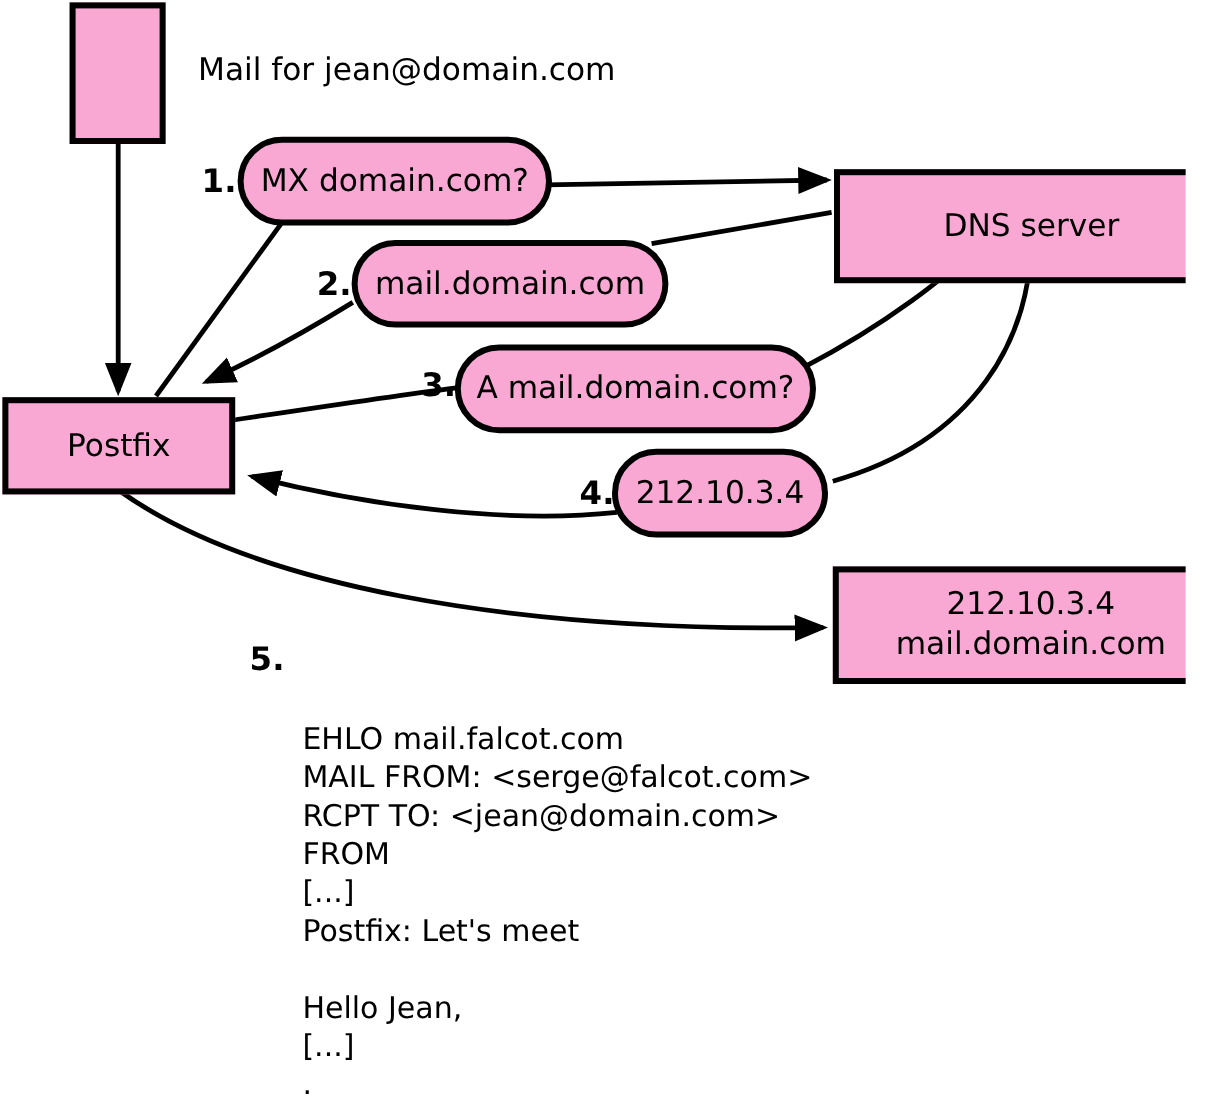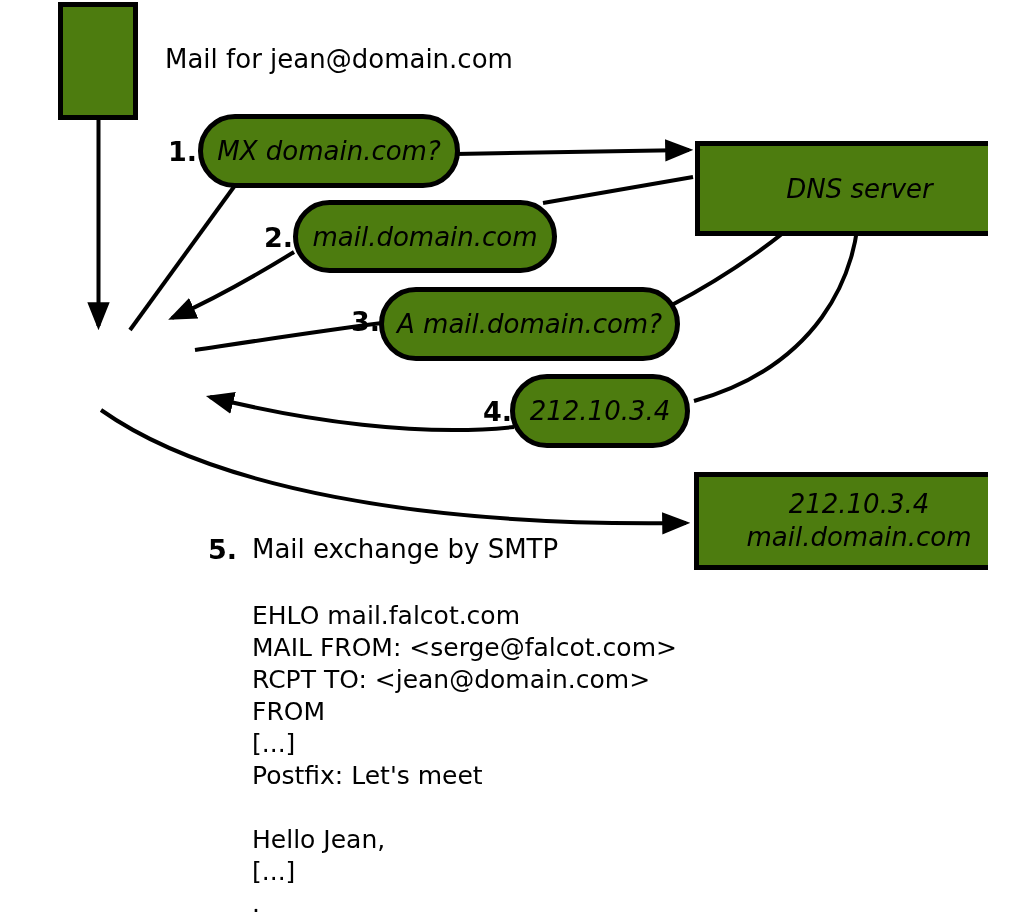--- a/index.html
+++ b/index.html
@@ -2,22 +2,22 @@
 <html><head>
 <meta charset="utf-8">
 <style>
   html,body{margin:0;padding:0;background:#fff;}
   #canvas{
     position:relative;width:988px;height:919px;background:#fff;
     font-family:"DejaVu Sans","Liberation Sans",sans-serif;color:#000;overflow:hidden;
   }
   #connectors{position:absolute;left:0;top:0;width:1024px;height:919px;z-index:1;}
   .node{
-    position:absolute;box-sizing:border-box;background:#4d7c0f;border:5px solid #000;
-    display:flex;align-items:center;justify-content:center;text-align:center;z-index:2;font-style:italic;
+    position:absolute;box-sizing:border-box;background:#f9a8d4;border:5px solid #000;
+    display:flex;align-items:center;justify-content:center;text-align:center;z-index:2;
   }
   .rect{border-radius:0;}
   .pill{border-radius:45px;}
   .node .txt{font-size:26px;line-height:30px;white-space:nowrap;}
   .result-lines{display:flex;flex-direction:column;align-items:center;}
   .result-lines div{font-size:26px;line-height:33px;white-space:nowrap;}
   .freetext{position:absolute;z-index:2;font-size:26px;line-height:30px;white-space:nowrap;}
   .stepnum{position:absolute;z-index:3;font-size:27px;line-height:28px;font-weight:bold;white-space:nowrap;}
   #smtp-block{position:absolute;left:252px;top:600px;z-index:2;}
   #smtp-block .smtp-line{font-size:25px;line-height:32px;height:32px;white-space:pre;}
@@ -63,34 +63,36 @@
   <div class="stepnum" style="left:351px;top:308px;">3.</div>
   <div class="node pill" style="left:379px;top:287px;width:301px;height:74px;">
     <span class="txt">A mail.domain.com?</span>
   </div>
 
   <div class="stepnum" style="left:483px;top:398px;">4.</div>
   <div class="node pill" style="left:510px;top:374px;width:180px;height:74px;">
     <span class="txt">212.10.3.4</span>
   </div>
 
+  <div class="node rect" style="left:2px;top:331px;width:194px;height:81px;">
+    <span class="txt">Postfix</span>
+  </div>
 
   <div class="node rect" style="left:695px;top:98px;width:329px;height:95px;margin-top:43px;">
     <span class="txt">DNS server</span>
   </div>
 
   <div class="node rect" style="left:694px;top:472px;width:330px;height:98px;">
     <span class="result-lines">
       <div>212.10.3.4</div>
       <div>mail.domain.com</div>
     </span>
   </div>
 
   <div class="stepnum" style="left:208px;top:536px;">5.</div>
-  <div class="freetext" style="left:252px;top:534px;">Mail exchange by SMTP</div>
 
   <div id="smtp-block">
     <div class="smtp-line">EHLO mail.falcot.com</div>
     <div class="smtp-line">MAIL FROM: &lt;serge@falcot.com&gt;</div>
     <div class="smtp-line">RCPT TO: &lt;jean@domain.com&gt;</div>
     <div class="smtp-line">FROM</div>
     <div class="smtp-line">[...]</div>
     <div class="smtp-line">Postfix: Let's meet</div>
     <div class="smtp-line"></div>
     <div class="smtp-line">Hello Jean,</div>

